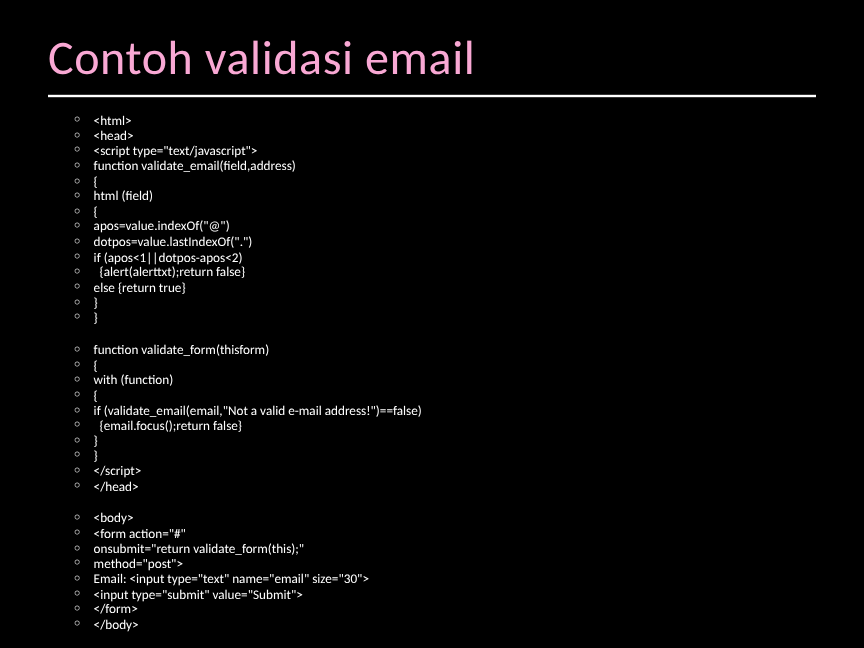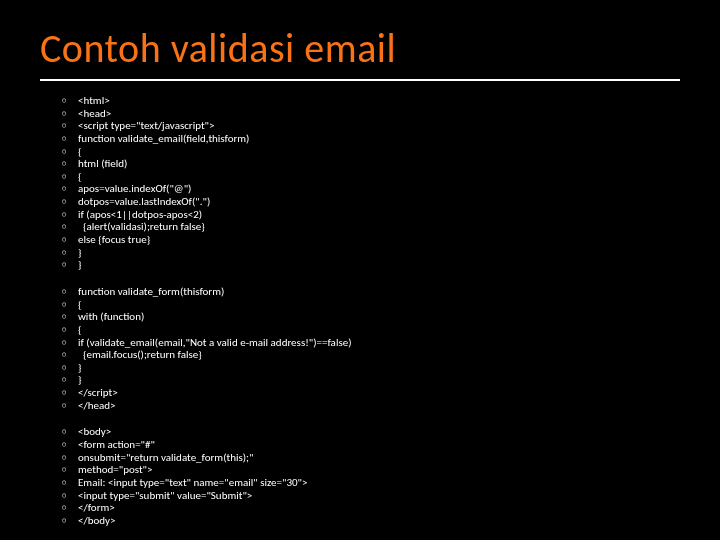--- a/index.html
+++ b/index.html
@@ -8,21 +8,21 @@
     width: 720px;
     height: 540px;
     background: #000;
     padding: 24px 40px 20px 40px;
     font-family: "Calibri", "Segoe UI", Arial, sans-serif;
     color: #fff;
   }
   .title {
     font-size: 40px;
     font-weight: 400;
-    color: #f97316;
+    color: #f9a8d4;
     letter-spacing: 0.5px;
     margin-bottom: 6px;
   }
   .rule {
     height: 2px;
     background: #fff;
     width: 100%;
     margin-bottom: 14px;
   }
   .content {
@@ -67,21 +67,21 @@
         <div class="line">
           <span class="bullet">○</span>
           <span class="text">&lt;head&gt;</span>
         </div>
         <div class="line">
           <span class="bullet">○</span>
           <span class="text">&lt;script type="text/javascript"&gt;</span>
         </div>
         <div class="line">
           <span class="bullet">○</span>
-          <span class="text">function validate_email(field,thisform)</span>
+          <span class="text">function validate_email(field,address)</span>
         </div>
         <div class="line">
           <span class="bullet">○</span>
           <span class="text">{</span>
         </div>
         <div class="line">
           <span class="bullet">○</span>
           <span class="text">html (field)</span>
         </div>
         <div class="line">
@@ -95,25 +95,25 @@
         <div class="line">
           <span class="bullet">○</span>
           <span class="text">dotpos=value.lastIndexOf(".")</span>
         </div>
         <div class="line">
           <span class="bullet">○</span>
           <span class="text">if (apos&lt;1||dotpos-apos&lt;2)</span>
         </div>
         <div class="line">
           <span class="bullet">○</span>
-          <span class="text">  {alert(validasi);return false}</span>
-        </div>
-        <div class="line">
-          <span class="bullet">○</span>
-          <span class="text">else {focus true}</span>
+          <span class="text">  {alert(alerttxt);return false}</span>
+        </div>
+        <div class="line">
+          <span class="bullet">○</span>
+          <span class="text">else {return true}</span>
         </div>
         <div class="line">
           <span class="bullet">○</span>
           <span class="text">}</span>
         </div>
         <div class="line">
           <span class="bullet">○</span>
           <span class="text">}</span>
         </div>
       </div>

